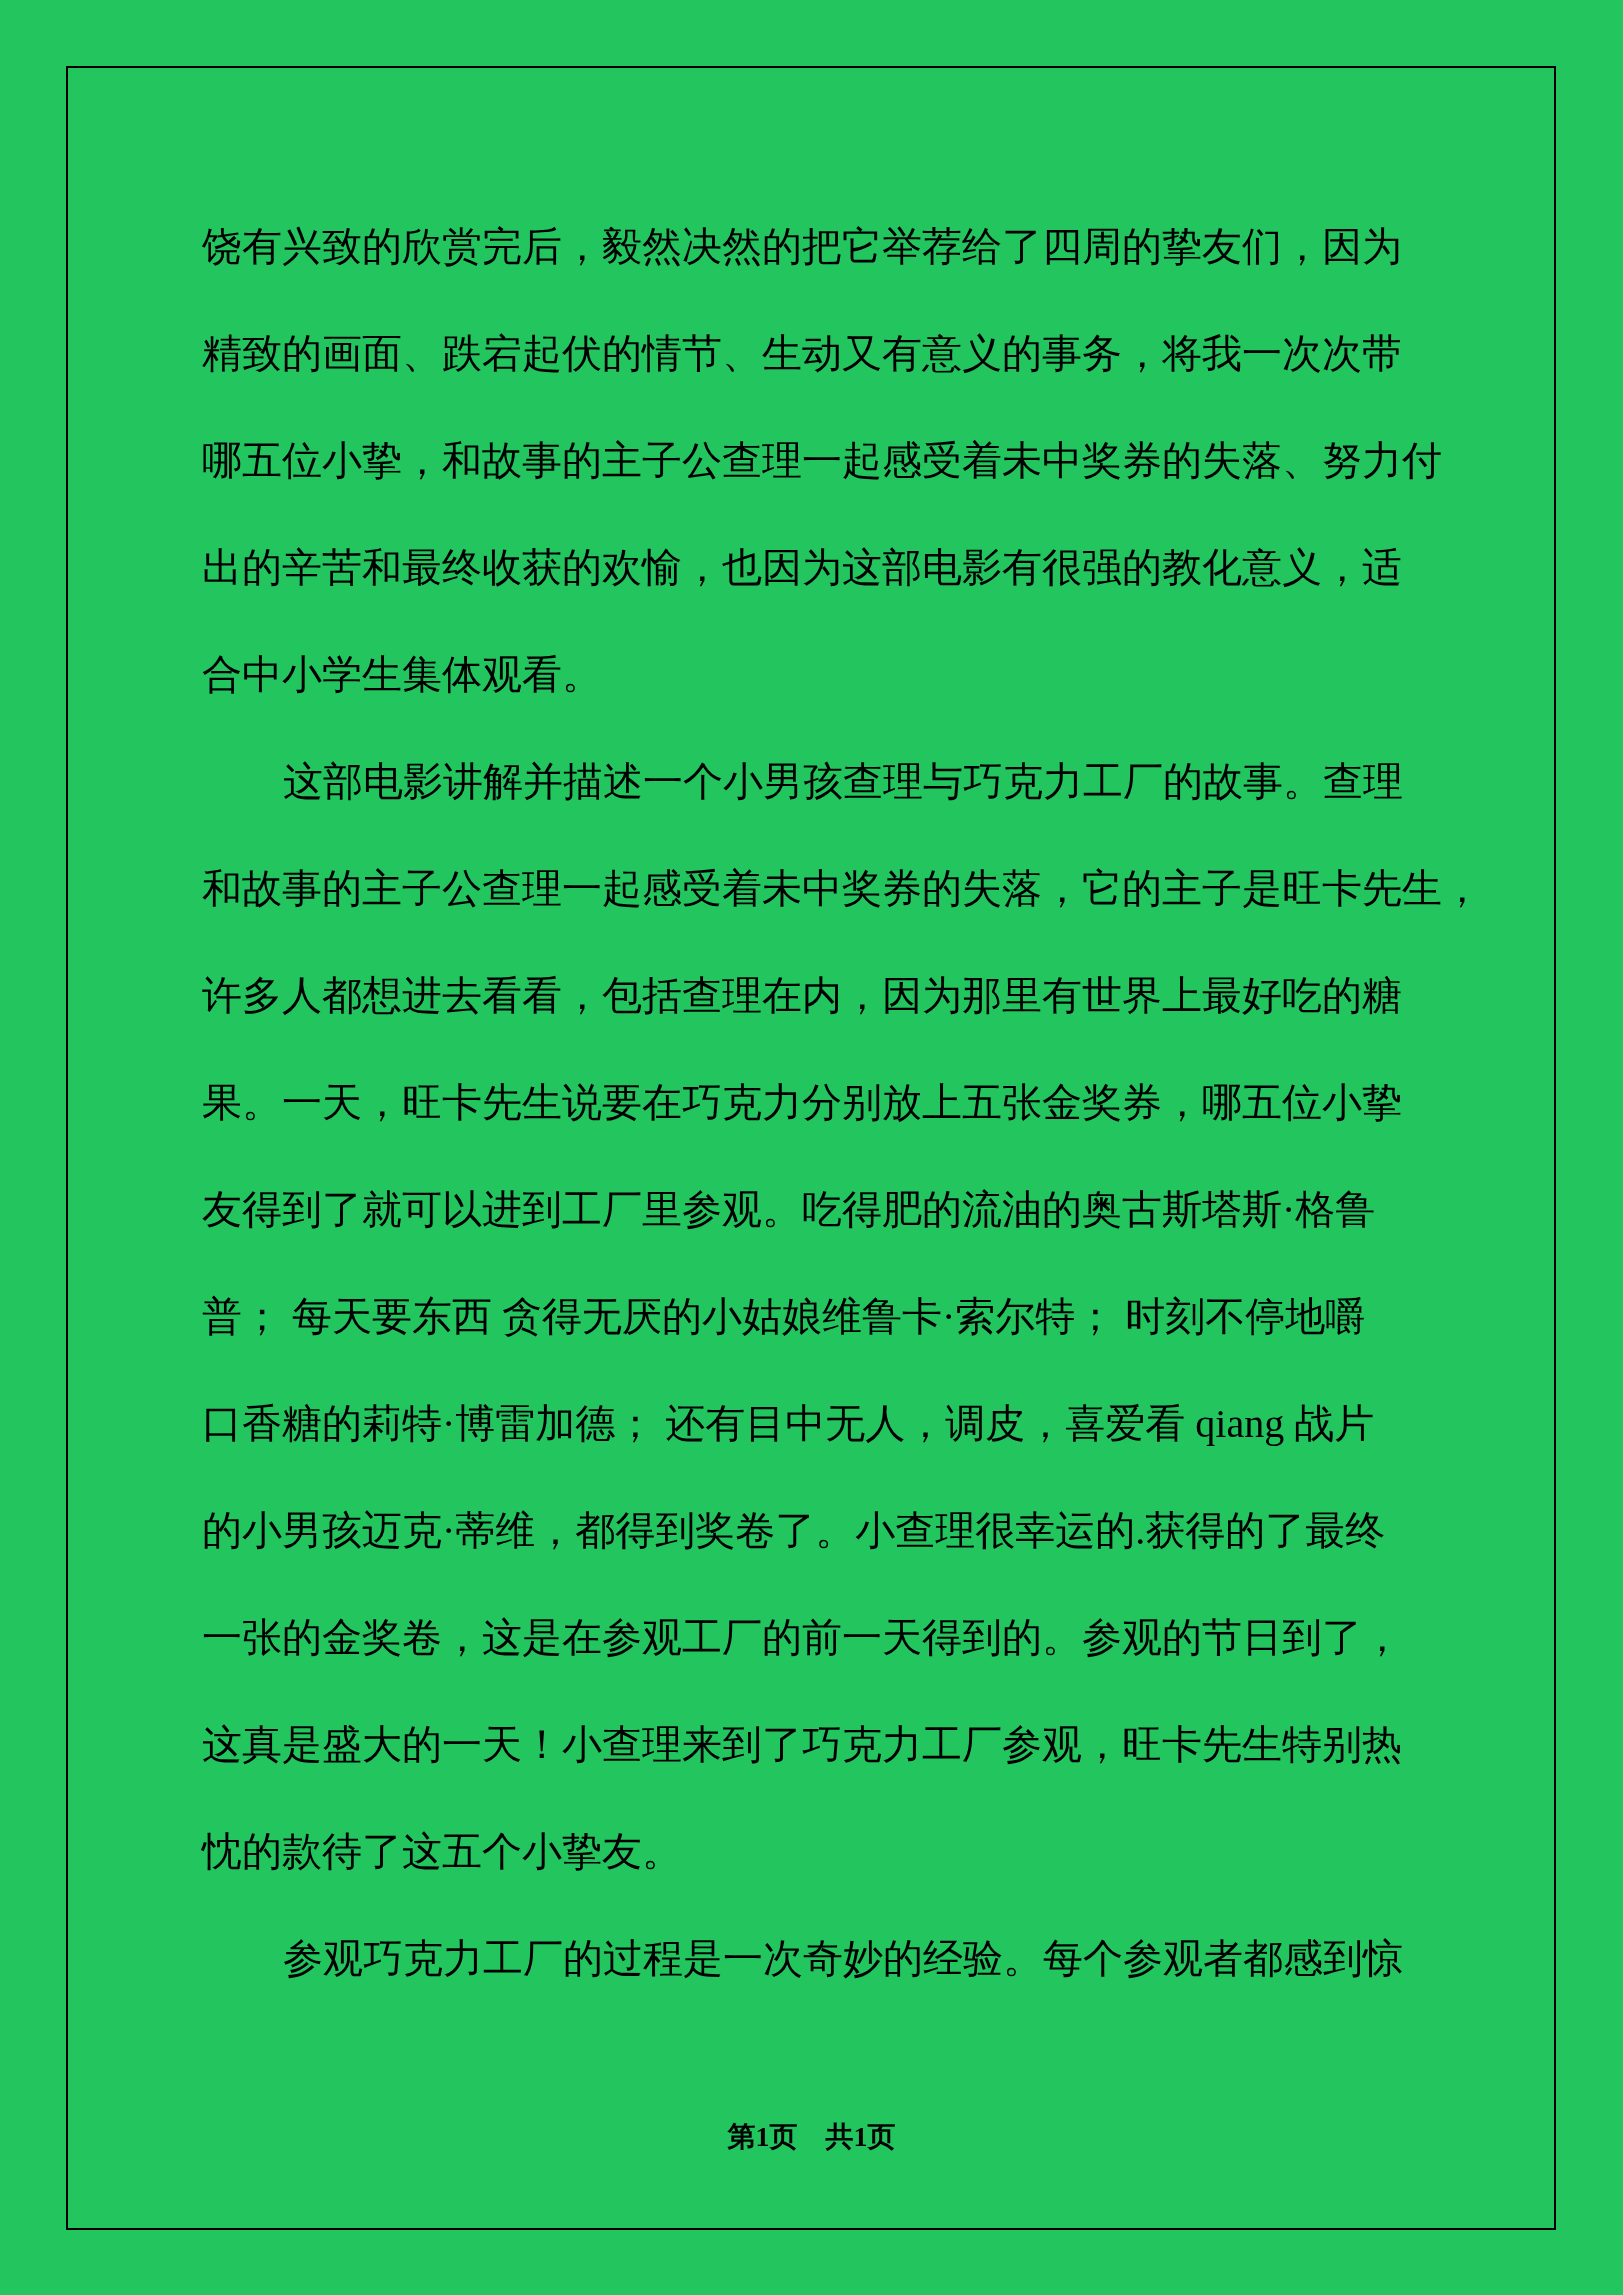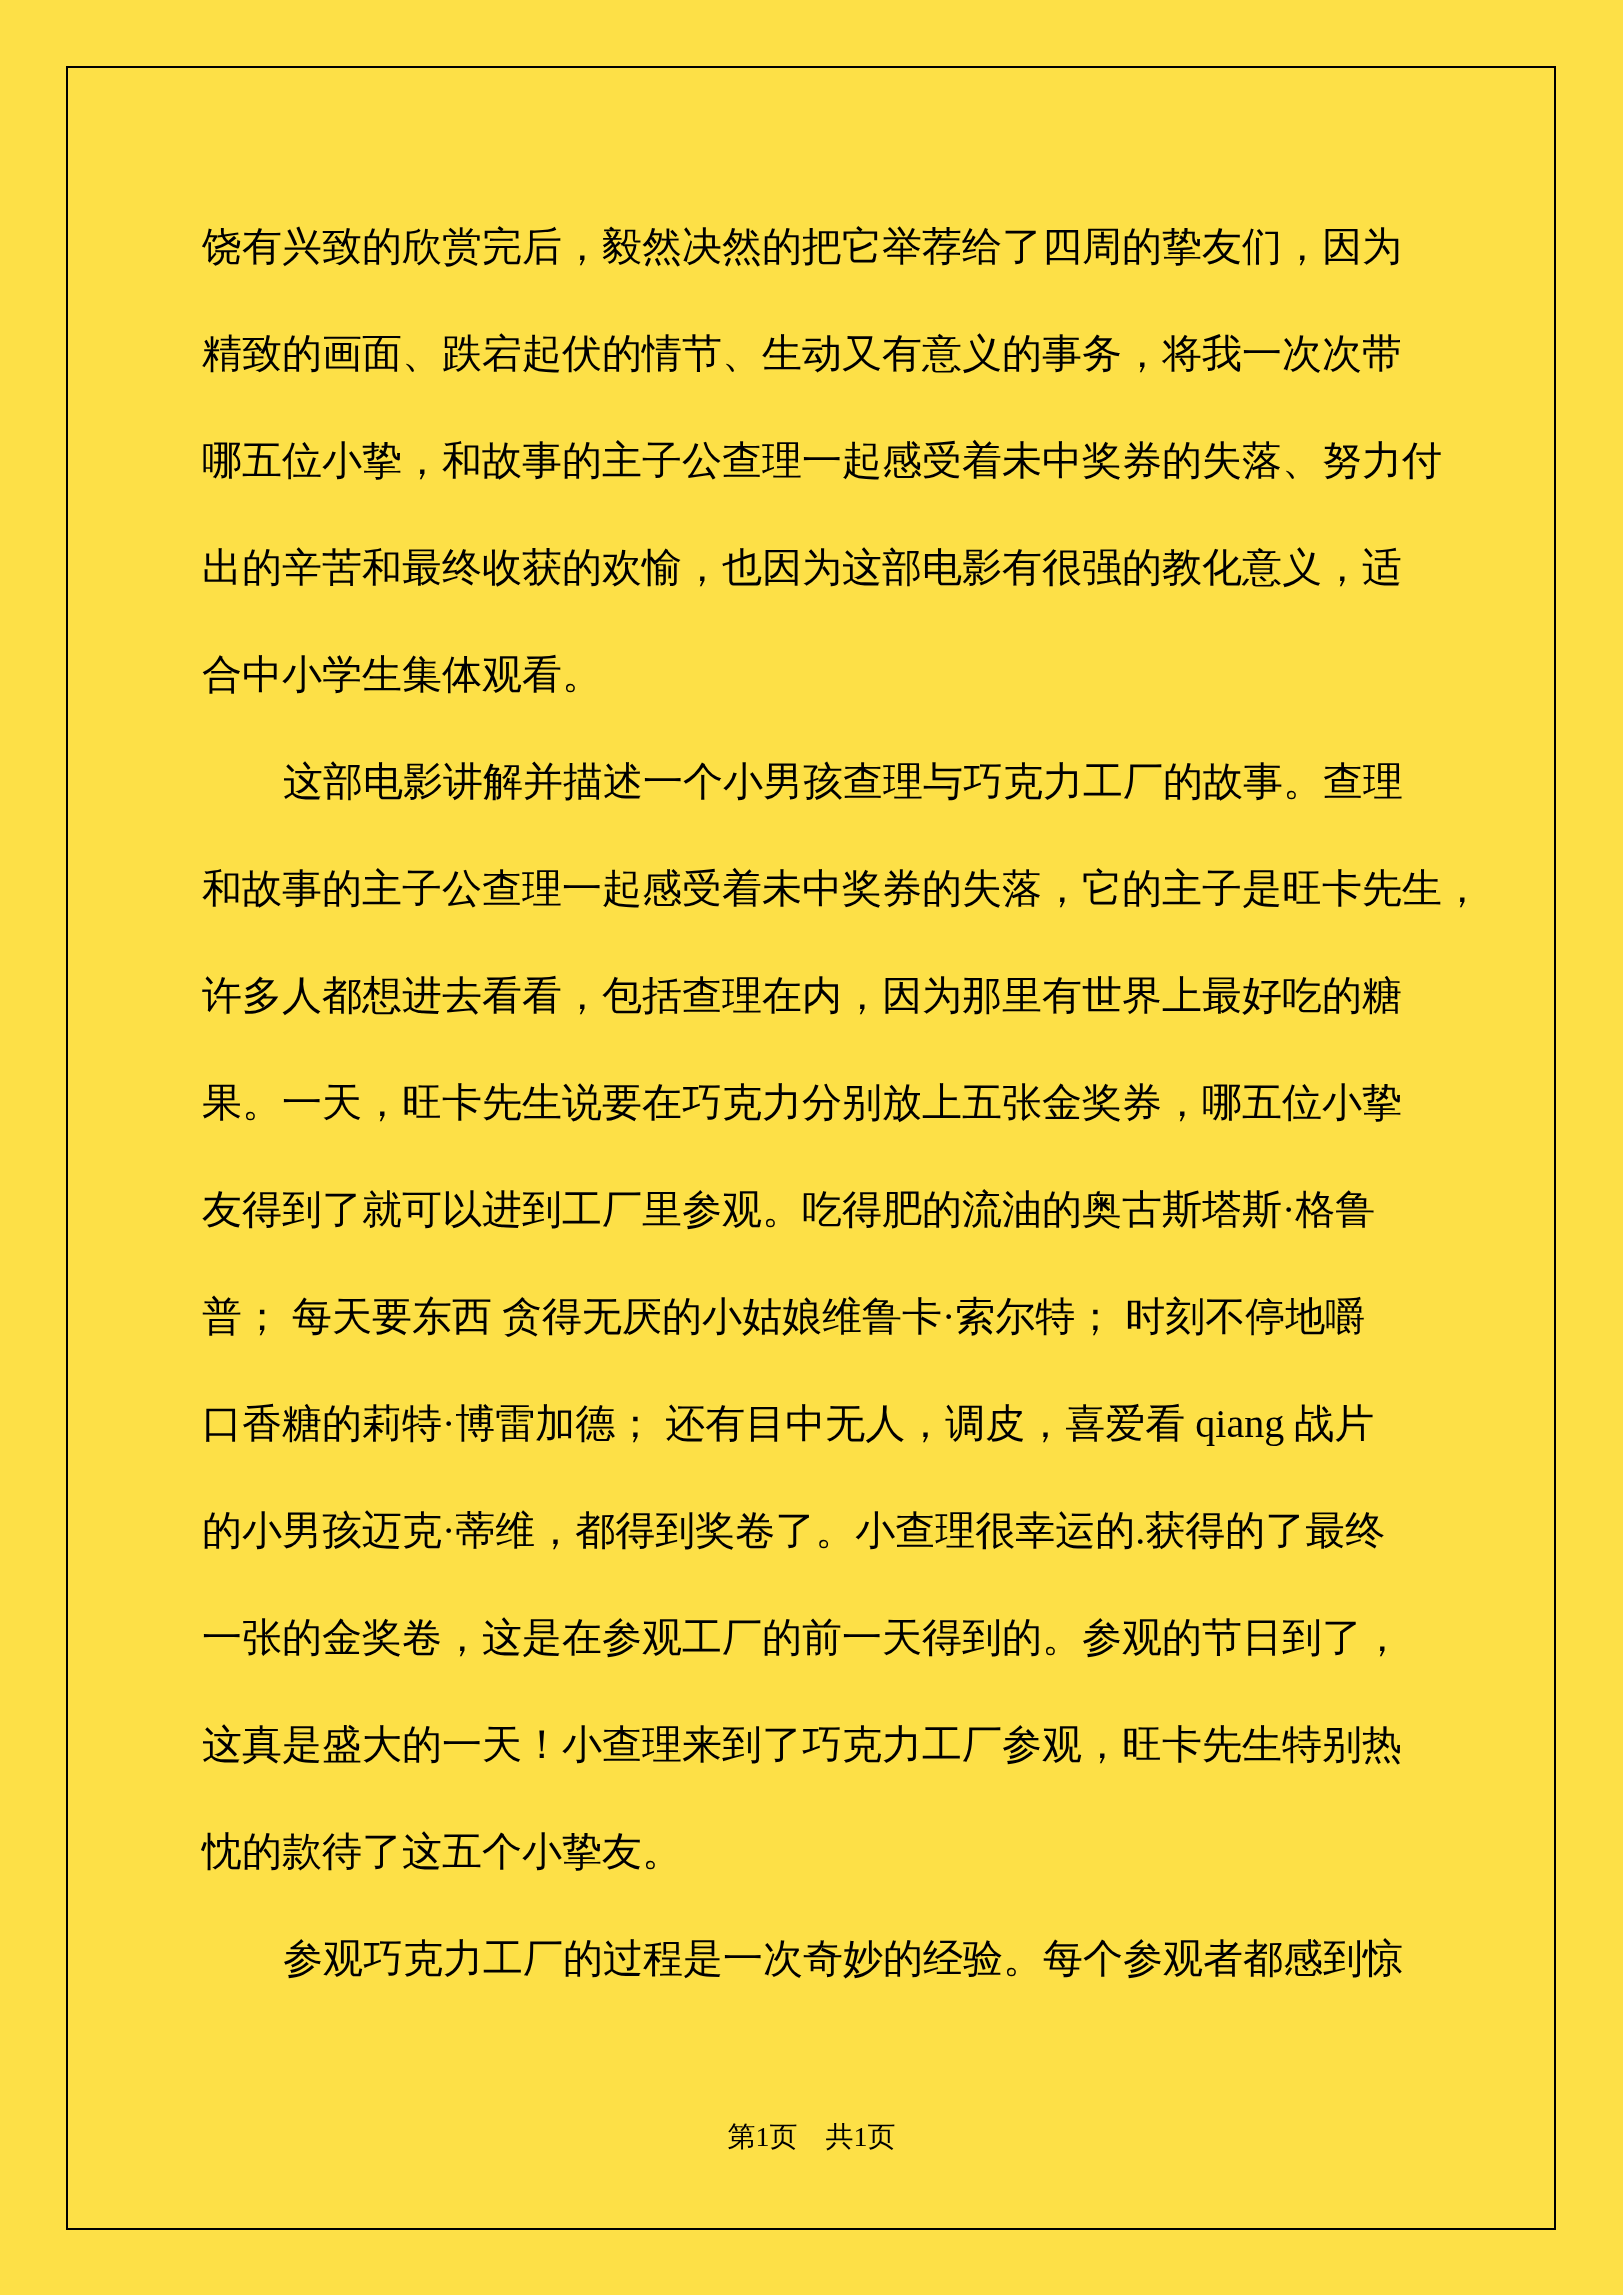--- a/index.html
+++ b/index.html
@@ -4,21 +4,21 @@
 <style>
   html, body {
     margin: 0;
     padding: 0;
     background: #ffffff;
   }
   .page {
     position: relative;
     width: 1623px;
     height: 2295px;
-    background: #fde047;
+    background: #22c55e;
     color: #000000;
     font-family: "Liberation Serif", "DejaVu Serif", serif;
     overflow: hidden;
   }
   .frame {
     position: absolute;
     left: 66px;
     top: 66px;
     width: 1490px;
     height: 2164px;
@@ -43,20 +43,21 @@
   }
   .footer {
     position: absolute;
     left: 0;
     top: 2109px;
     width: 100%;
     height: 56px;
     line-height: 56px;
     text-align: center;
     font-size: 28px;
+    font-weight: bold;
   }
 </style>
 </head>
 <body>
 
 <div class="page">
   <div class="frame"></div>
 
   <div class="content">
     <div class="line">饶有兴致的欣赏完后，毅然决然的把它举荐给了四周的挚友们，因为</div>

